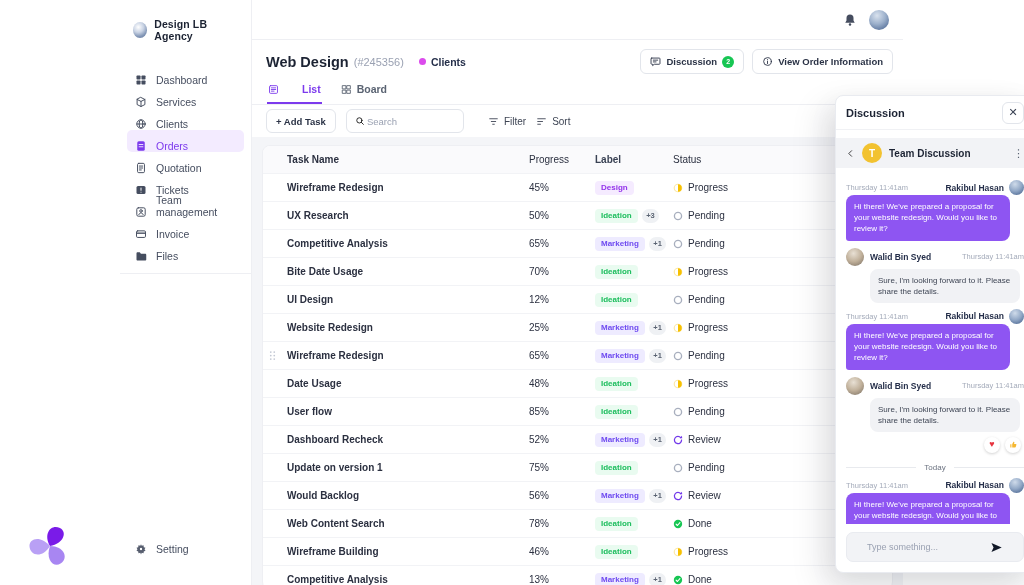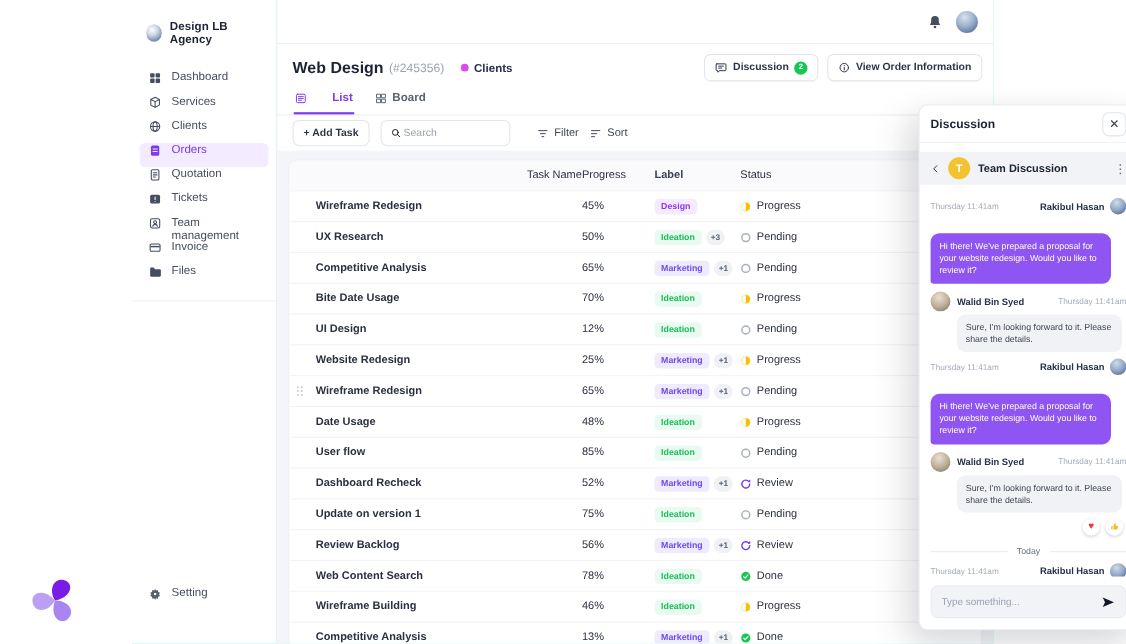--- a/index.html
+++ b/index.html
@@ -9,21 +9,21 @@
   .app { position:absolute; left:120px; top:0; width:783px; height:585px; display:flex; background:#5eead4; }
 
   
   .sidebar { width:132px; min-width:132px; background:#fff; border-right:1px solid #EEEFF3;
     display:flex; flex-direction:column; padding-top:18px; }
   .brand { display:flex; align-items:center; gap:7px; padding:0 13px; margin-bottom:22px; }
   .brand-logo { width:16px; height:16px; border-radius:50%;
     background:radial-gradient(circle at 38% 32%, #ffffff 0%, #c9d3e4 38%, #8296b6 68%, #5f739c 100%); }
   .brand-name { font-size:10.5px; font-weight:700; color:#1C2333; letter-spacing:.1px; }
   .nav { padding:0 7px; }
-  .nav-item { display:flex; align-items:flex-start; gap:9px; height:22px; padding:0 7px;
+  .nav-item { display:flex; align-items:flex-end; gap:9px; height:22px; padding:0 7px;
     border-radius:5px; color:#454D5F; font-size:10.5px; font-weight:500; cursor:default; }
   .nav-item.active { background:#F3EBFF; color:#7C3AED; }
   .nav-item .ic { width:13px; height:13px; display:flex; align-items:center; justify-content:center; flex:none; }
   .nav-item .ic svg { width:12px; height:12px; }
   .nav-divider { border-bottom:1px solid #EEEFF3; margin-top:11px; }
   .sidebar-footer { margin-top:auto; padding:0 7px 30px; }
 
   
   .main { flex:1; display:flex; flex-direction:column; position:relative; background:#fff; min-width:0; }
   .topbar { height:40px; border-bottom:1px solid #EEEFF3; display:flex; align-items:center;
@@ -63,21 +63,21 @@
   .tool svg { width:11px; height:11px; }
   .tool.first { margin-left:14px; }
 
   
   .table-zone { flex:1; background:#F4F5F8; padding:8px 10px 0; overflow:hidden; }
   .table-card { background:#fff; border:1px solid #EEEFF3; border-radius:8px; height:445px; overflow:hidden; }
   .trow { display:flex; align-items:center; height:28px; border-top:1px solid #F2F3F6;
     font-size:10px; position:relative; }
   .trow.thead { height:27px; border-top:none; background:#FAFAFC; font-weight:600; color:#3A4254; }
   .c-name { width:266px; padding-left:24px; font-weight:600; color:#2B3040; white-space:nowrap; overflow:hidden; }
-  .thead .c-name { font-weight:400;text-align:right; }
+  .thead .c-name { font-weight:700; }
   .c-prog { width:66px; font-weight:500; color:#2B3040; }
   .c-label { width:78px; display:flex; align-items:center; gap:4px; }
   .c-status { flex:1; display:flex; align-items:center; gap:5px; font-weight:500; color:#2B3040;
     white-space:nowrap; overflow:hidden; }
   .c-status svg { width:10px; height:10px; flex:none; }
   .pill { font-size:8px; font-weight:700; padding:2.5px 6px; border-radius:4px; white-space:nowrap; }
   .pill.design { color:#9333EA; background:#F5EBFF; }
   .pill.ideation { color:#1BBD5C; background:#E9FBF0; }
   .pill.marketing { color:#6E4AF0; background:#EEEBFF; }
   .pill-extra { font-size:7.5px; font-weight:600; color:#5A6372; background:#EFF1F4;
@@ -104,36 +104,36 @@
 
   .chat { flex:1; padding:6px 10px 0; overflow:hidden; }
   .meta-out { display:flex; align-items:center; gap:5px; margin-top:6px; }
   .meta-out .name { margin-left:auto; }
   .time { font-size:7.5px; color:#A4ABBA; }
   .name { font-size:8.5px; font-weight:700; color:#252F4A; }
   .av-15 { width:15px; height:15px; border-radius:50%; flex:none;
     background:radial-gradient(circle at 40% 28%, #cfdbea 0%, #92a8c6 48%, #4f6a94 88%); }
   .av-18 { width:18px; height:18px; border-radius:50%; flex:none;
     background:radial-gradient(circle at 42% 30%, #e8e0d4 0%, #c0b09a 50%, #84786a 90%); }
-  .bubble-out { margin-top:17px; background:#8E55F2; color:#fff; font-size:8px; line-height:1.4;
+  .bubble-out { margin-top:0; background:#8E55F2; color:#fff; font-size:8px; line-height:1.4;
     padding:6px 8px; border-radius:8px 8px 8px 3px; width:164px; }
   .meta-in { display:flex; align-items:center; gap:6px; margin-top:7px; }
   .meta-in .time { margin-left:auto; }
   .bubble-in { margin-top:3px; margin-left:24px; background:#F1F2F5; color:#3E4554; font-size:8px;
     line-height:1.4; padding:6px 8px; border-radius:8px; width:150px; }
   .reactions { display:flex; justify-content:flex-end; gap:5px; margin-top:5px; padding-right:3px; }
   .chip { width:16px; height:16px; border-radius:50%; background:#fff; cursor:pointer;
     box-shadow:0 1px 3px rgba(0,0,0,.18); display:flex; align-items:center; justify-content:center; }
   .chip .heart { color:#E7343F; font-size:9px; line-height:1; }
   .chip svg { width:9px; height:9px; }
   .divider-row { display:flex; align-items:center; gap:8px; margin:10px 0 0; }
   .divider-row .line { flex:1; height:1px; background:#E8EAEE; }
   .div-text { font-size:8px; color:#6B7280; }
   .chat-input { margin:8px 10px 10px; height:30px; min-height:30px; background:#F2F3F6;
-    border:1px solid #E9EBF0; border-radius:7px; display:flex; align-items:center; padding:0 9px; gap:6px; }
+    border:1px solid #E9EBF0; border-radius:7px; display:flex; align-items:center; padding:0 20px; gap:6px; }
   .chat-input input { flex:1; border:none; outline:none; background:transparent; font-size:9px;
     color:#333; font-family:inherit; }
   .send-btn { display:flex; align-items:center; cursor:pointer; }
   .send-btn svg { width:13px; height:13px; }
 
   .watermark { position:absolute; left:24px; top:519px; width:52px; height:52px; }
 </style>
 </head>
 <body>
 
@@ -558,21 +558,21 @@
             <div class="c-status">
               <span style="display: flex;">
                 <svg viewBox="0 0 12 12">
                   <circle cx="6" cy="6" r="4.3" fill="none" stroke="#A8AFBE" stroke-width="1.6"></circle>
                 </svg>
               </span>
               <span>Pending</span>
             </div>
           </div>
           <div class="trow">
-            <div class="c-name">Review Backlog</div>
+            <div class="c-name">Would Backlog</div>
             <div class="c-prog">56%</div>
             <div class="c-label">
               <span class="pill marketing">Marketing</span>
               <span class="pill-extra">+1</span>
             </div>
             <div class="c-status">
               <span style="display: flex;">
                 <svg viewBox="0 0 12 12">
                   <path d="M9.4 3.4 A4.3 4.3 0 1 0 10.3 6" fill="none" stroke="#7239EA" stroke-width="1.5" stroke-linecap="round"></path>
                   <path d="M10.6 1l.5 3-3-.5z" fill="#7239EA"></path>

